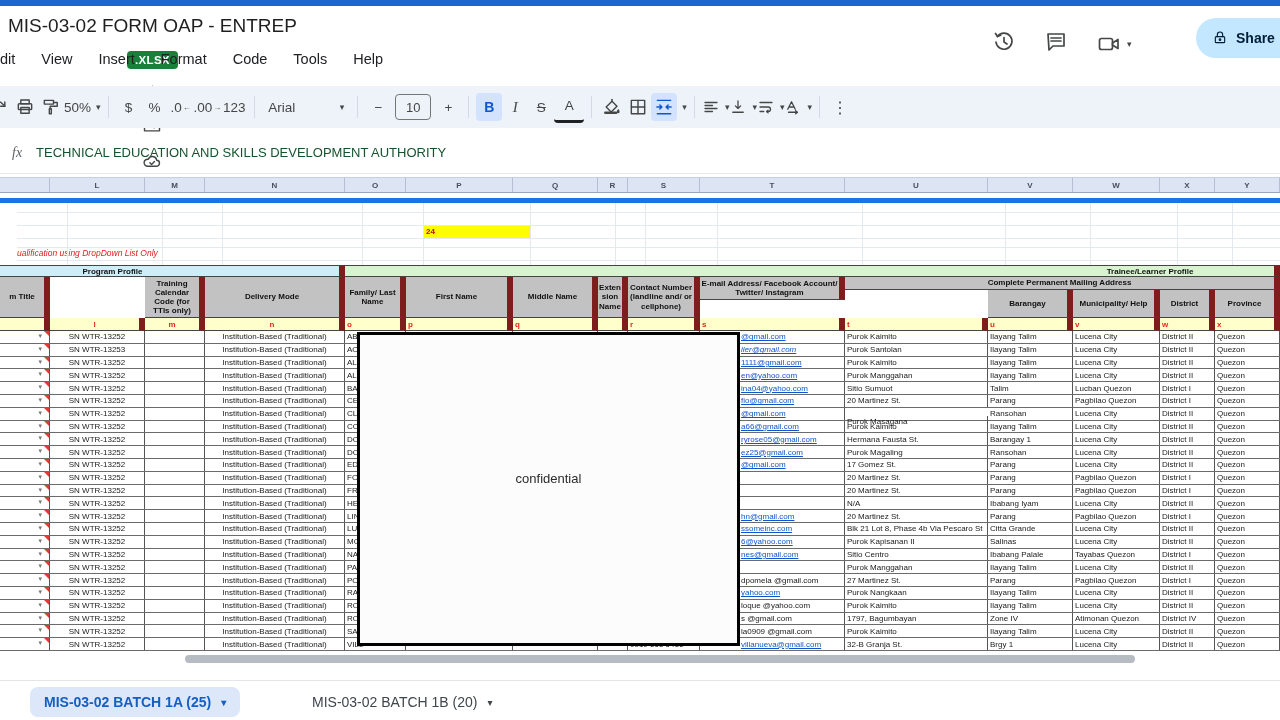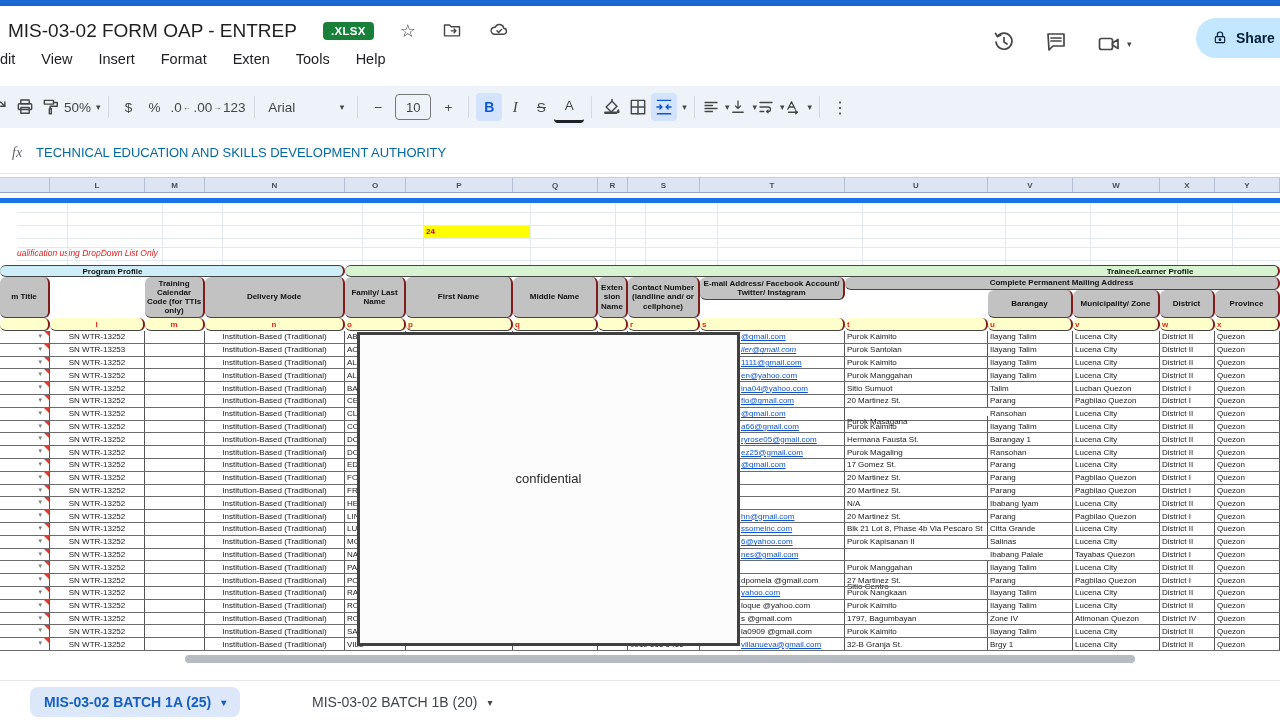--- a/index.html
+++ b/index.html
@@ -1,21 +1,21 @@
 <!DOCTYPE html>
 <html><head>
 <meta charset="utf-8">
 <style>
   html,body{margin:0;padding:0;}
   body{width:1280px;height:720px;overflow:hidden;position:relative;background:#fff;
        font-family:"Liberation Sans",sans-serif;color:#202124;}
   .abs{position:absolute;}
   
   #topstrip{left:0;top:0;width:1280px;height:6px;background:#1a67d2;}
-  #titlerow{left:8px;top:15px;height:32px;display:flex;align-items:center;gap:26px;}
+  #titlerow{left:8px;top:15px;height:32px;display:flex;align-items:center;gap:14px;flex-direction:column;}
   #doc-title{font-size:19px;color:#1f1f1f;white-space:nowrap;}
   #xlsx-badge{background:#188038;color:#fff;font-size:11.5px;font-weight:bold;
               padding:3px 8px;border-radius:4px;letter-spacing:.3px;}
   .tchip{color:#444746;font-size:18px;line-height:1;}
   #right-icons{left:992px;top:30px;display:flex;align-items:center;gap:28px;}
   #share-pill{left:1196px;top:18px;width:120px;height:40px;background:#c2e7ff;border-radius:20px;
               display:flex;align-items:center;gap:8px;padding-left:16px;box-sizing:border-box;
               color:#001d35;font-size:14px;font-weight:bold;}
   #menubar{left:0;top:48px;height:22px;display:flex;align-items:center;gap:26px;font-size:14.5px;color:#202124;}
   .menu-item{white-space:nowrap;cursor:default;}
@@ -34,60 +34,60 @@
   .italicbtn{font-style:italic;font-family:"Liberation Serif",serif;font-size:15px;}
   .strikebtn{text-decoration:line-through;}
   .colorbtn{border-bottom:3px solid #202124;line-height:1;padding:0 2px;}
   .subarrow{font-size:8px;margin-left:1px;}
   svg.ic{stroke:#444746;fill:none;stroke-width:1.7;stroke-linecap:round;stroke-linejoin:round;}
   
   #formulabar{left:0;top:132px;width:1280px;height:41px;border-bottom:1px solid #e7e9ee;
               display:flex;align-items:center;}
   #fx{font-style:italic;color:#5f6368;font-size:14px;font-family:"Liberation Serif",serif;
       margin:0 14px 0 12px;}
-  #formula-value{font-size:13px;color:#0369a1;white-space:nowrap;}
+  #formula-value{font-size:13px;color:#14532d;white-space:nowrap;}
   
   #colheaders{left:0;top:177px;width:1280px;height:14px;background:#dde5f4;
               border-top:1px solid #c6cfdf;border-bottom:1px solid #97a5bf;}
   .colh{position:absolute;top:0;height:14px;border-right:1px solid #b4bfd4;box-sizing:border-box;
         display:flex;align-items:center;justify-content:center;
         font-size:8px;font-weight:bold;color:#454f5e;}
   #bluebar{left:0;top:198px;width:1280px;height:5px;background:#1a73e8;}
   
   #emptygrid{left:17px;top:203px;width:1280px;height:62px;background:#fff;}
   .vline{position:absolute;top:0;width:1px;height:62px;background:#e4e8ef;}
   .hline{position:absolute;left:0;width:1280px;height:1px;background:#e4e8ef;}
   #yellowcell{position:absolute;left:406px;top:22px;width:107px;height:13px;background:#ffff00;
               font-size:8px;font-weight:bold;color:#d10000;padding-left:3px;box-sizing:border-box;
               display:flex;align-items:center;}
   #rednote{position:absolute;left:0;top:45px;font-size:8.5px;font-style:italic;color:#e02020;white-space:nowrap;}
   
   #formtable{left:0;top:265px;width:1280px;height:386px;}
-  .cell{position:absolute;box-sizing:border-box;border-right:2px solid #7f1d1d;border-bottom:1px solid #444;
-        overflow:hidden;border-radius:6px;}
+  .cell{position:absolute;box-sizing:border-box;border-right:6px solid #7f1d1d;border-bottom:1px solid #444;
+        overflow:hidden;}
   .band-cyan{background:#cdeef8;border-top:1px solid #444;}
   .band-green{background:#d8f3d0;border-top:1px solid #444;}
   .band-label{font-size:8px;font-weight:bold;color:#111;display:flex;align-items:center;justify-content:center;height:100%;}
   .hc{background:#c2c2c2;display:flex;align-items:center;justify-content:center;text-align:center;
       font-size:8px;font-weight:bold;color:#111;line-height:1.15;padding:0 1px;}
   .lcell{background:#ffffcc;font-size:8px;font-weight:bold;color:#e02a1d;display:flex;align-items:center;}
   .lcell.center{justify-content:center;}
   .lcell.left{padding-left:2px;}
   .drow{position:absolute;left:0;width:1280px;display:flex;border-bottom:1px solid #6b6b6b;box-sizing:border-box;}
   .dc{box-sizing:border-box;border-right:1px solid #555;height:100%;font-size:8px;color:#1a1a1a;
       white-space:nowrap;overflow:hidden;display:flex;align-items:center;padding-left:2px;position:relative;}
   .dc.center{justify-content:center;padding-left:0;}
   .dc.email-cell{padding-left:41px;}
   .dc .link{color:#1155cc;text-decoration:underline;}
   .qual-caret{position:absolute;right:7px;top:1px;font-size:7px;color:#777;}
   .note-tri{position:absolute;right:0;top:0;width:0;height:0;
             border-left:5px solid transparent;border-top:5px solid #e03c31;}
   
   #confidential-box{left:357px;top:332px;width:383px;height:314px;background:#fcfcfc;
-                    border:3px solid #404040;box-sizing:border-box;z-index:6;}
+                    border:3px solid #000000;box-sizing:border-box;z-index:6;}
   #confidential-label{position:absolute;left:0;right:0;top:44%;text-align:center;
                       font-size:13px;color:#2b2b2b;}
   
   #hscroll{left:185px;top:655px;width:950px;height:8px;background:#b7bbc2;border-radius:4px;z-index:7;}
   #tabbar{left:0;top:680px;width:1280px;height:40px;background:#fff;border-top:1px solid #e3e5e8;z-index:8;}
   #tab-active{position:absolute;left:30px;top:6px;height:30px;background:#dce7fa;border-radius:8px;
               display:flex;align-items:center;gap:10px;padding:0 14px;
               font-size:14px;font-weight:bold;color:#155fc4;}
   #tab-active .caret{color:#155fc4;font-size:10px;margin:0;}
   #tab-inactive{position:absolute;left:312px;top:6px;height:30px;display:flex;align-items:center;gap:10px;
@@ -146,21 +146,21 @@
       <circle cx="12" cy="14.5" r="1.2"></circle>
     </svg>
   <span>Share</span>
 </div>
 
 <div id="menubar" class="abs">
     <span class="menu-item">dit</span>
     <span class="menu-item">View</span>
     <span class="menu-item">Insert</span>
     <span class="menu-item">Format</span>
-    <span class="menu-item">Exten</span>
+    <span class="menu-item">Code</span>
     <span class="menu-item">Tools</span>
     <span class="menu-item">Help</span>
   </div>
 
 <div id="toolbar" class="abs">
   <span class="tb" style="margin-left:-14px;">
     <svg class="ic" width="20" height="20" viewBox="0 0 24 24">
         <path d="M4 12a7 7 0 0 1 12-4l3 3"></path>
         <path d="M19 6v5h-5"></path>
       </svg>
@@ -348,21 +348,21 @@
     <div class="cell hc" style="left: 145px; top: 12px; width: 60px; height: 41px;">Training Calendar Code (for TTIs only)</div>
     <div class="cell hc" style="left: 205px; top: 12px; width: 140px; height: 41px;">Delivery Mode</div>
     <div class="cell hc" style="left: 345px; top: 12px; width: 61px; height: 41px;">Family/ Last Name</div>
     <div class="cell hc" style="left: 406px; top: 12px; width: 107px; height: 41px;">First Name</div>
     <div class="cell hc" style="left: 513px; top: 12px; width: 85px; height: 41px;">Middle Name</div>
     <div class="cell hc" style="left: 598px; top: 12px; width: 30px; height: 41px;">Exten sion Name</div>
     <div class="cell hc" style="left: 628px; top: 12px; width: 72px; height: 41px;">Contact Number (landline and/ or cellphone)</div>
     <div class="cell hc" style="left: 700px; top: 12px; width: 145px; height: 23px;">E-mail Address/ Facebook Account/ Twitter/ Instagram</div>
     <div class="cell hc" style="left: 845px; top: 12px; width: 435px; height: 13px;">Complete Permanent Mailing Address</div>
     <div class="cell hc" style="left: 988px; top: 25px; width: 85px; height: 28px;">Barangay</div>
-    <div class="cell hc" style="left: 1073px; top: 25px; width: 87px; height: 28px;">Municipality/ Zone</div>
+    <div class="cell hc" style="left: 1073px; top: 25px; width: 87px; height: 28px;">Municipality/ Help</div>
     <div class="cell hc" style="left: 1160px; top: 25px; width: 55px; height: 28px;">District</div>
     <div class="cell hc" style="left: 1215px; top: 25px; width: 65px; height: 28px;">Province</div>
     <div class="cell lcell left" style="left: 0px; top: 53px; width: 50px; height: 13px;"></div>
     <div class="cell lcell center" style="left: 50px; top: 53px; width: 95px; height: 13px;">l</div>
     <div class="cell lcell center" style="left: 145px; top: 53px; width: 60px; height: 13px;">m</div>
     <div class="cell lcell center" style="left: 205px; top: 53px; width: 140px; height: 13px;">n</div>
     <div class="cell lcell left" style="left: 345px; top: 53px; width: 61px; height: 13px;">o</div>
     <div class="cell lcell left" style="left: 406px; top: 53px; width: 107px; height: 13px;">p</div>
     <div class="cell lcell left" style="left: 513px; top: 53px; width: 85px; height: 13px;">q</div>
     <div class="cell lcell left" style="left: 598px; top: 53px; width: 30px; height: 13px;"></div>
@@ -756,21 +756,21 @@
       <div class="dc" style="width: 60px;"></div>
       <div class="dc center" style="width: 140px;">Institution-Based (Traditional)</div>
       <div class="dc" style="width: 61px;">NA</div>
       <div class="dc" style="width: 107px;"></div>
       <div class="dc" style="width: 85px;"></div>
       <div class="dc" style="width: 30px;"></div>
       <div class="dc" style="width: 72px;"></div>
       <div class="dc email-cell" style="width: 145px;">
         <span class="link">nes@gmail.com</span>
       </div>
-      <div class="dc" style="width: 143px; margin-top: 32px;">Sitio Centro</div>
+      <div class="dc" style="width: 143px;">Sitio Centro</div>
       <div class="dc" style="width: 85px;">Ibabang Palale</div>
       <div class="dc" style="width: 87px;">Tayabas Quezon</div>
       <div class="dc" style="width: 55px;">District I</div>
       <div class="dc" style="width: 65px;">Quezon</div>
     </div>
     <div class="drow" style="top: 296.4px; height: 12.8px;">
       <div class="dc" style="width: 50px;">
         <span class="qual-caret">▾</span>
         <span class="note-tri"></span>
       </div>

